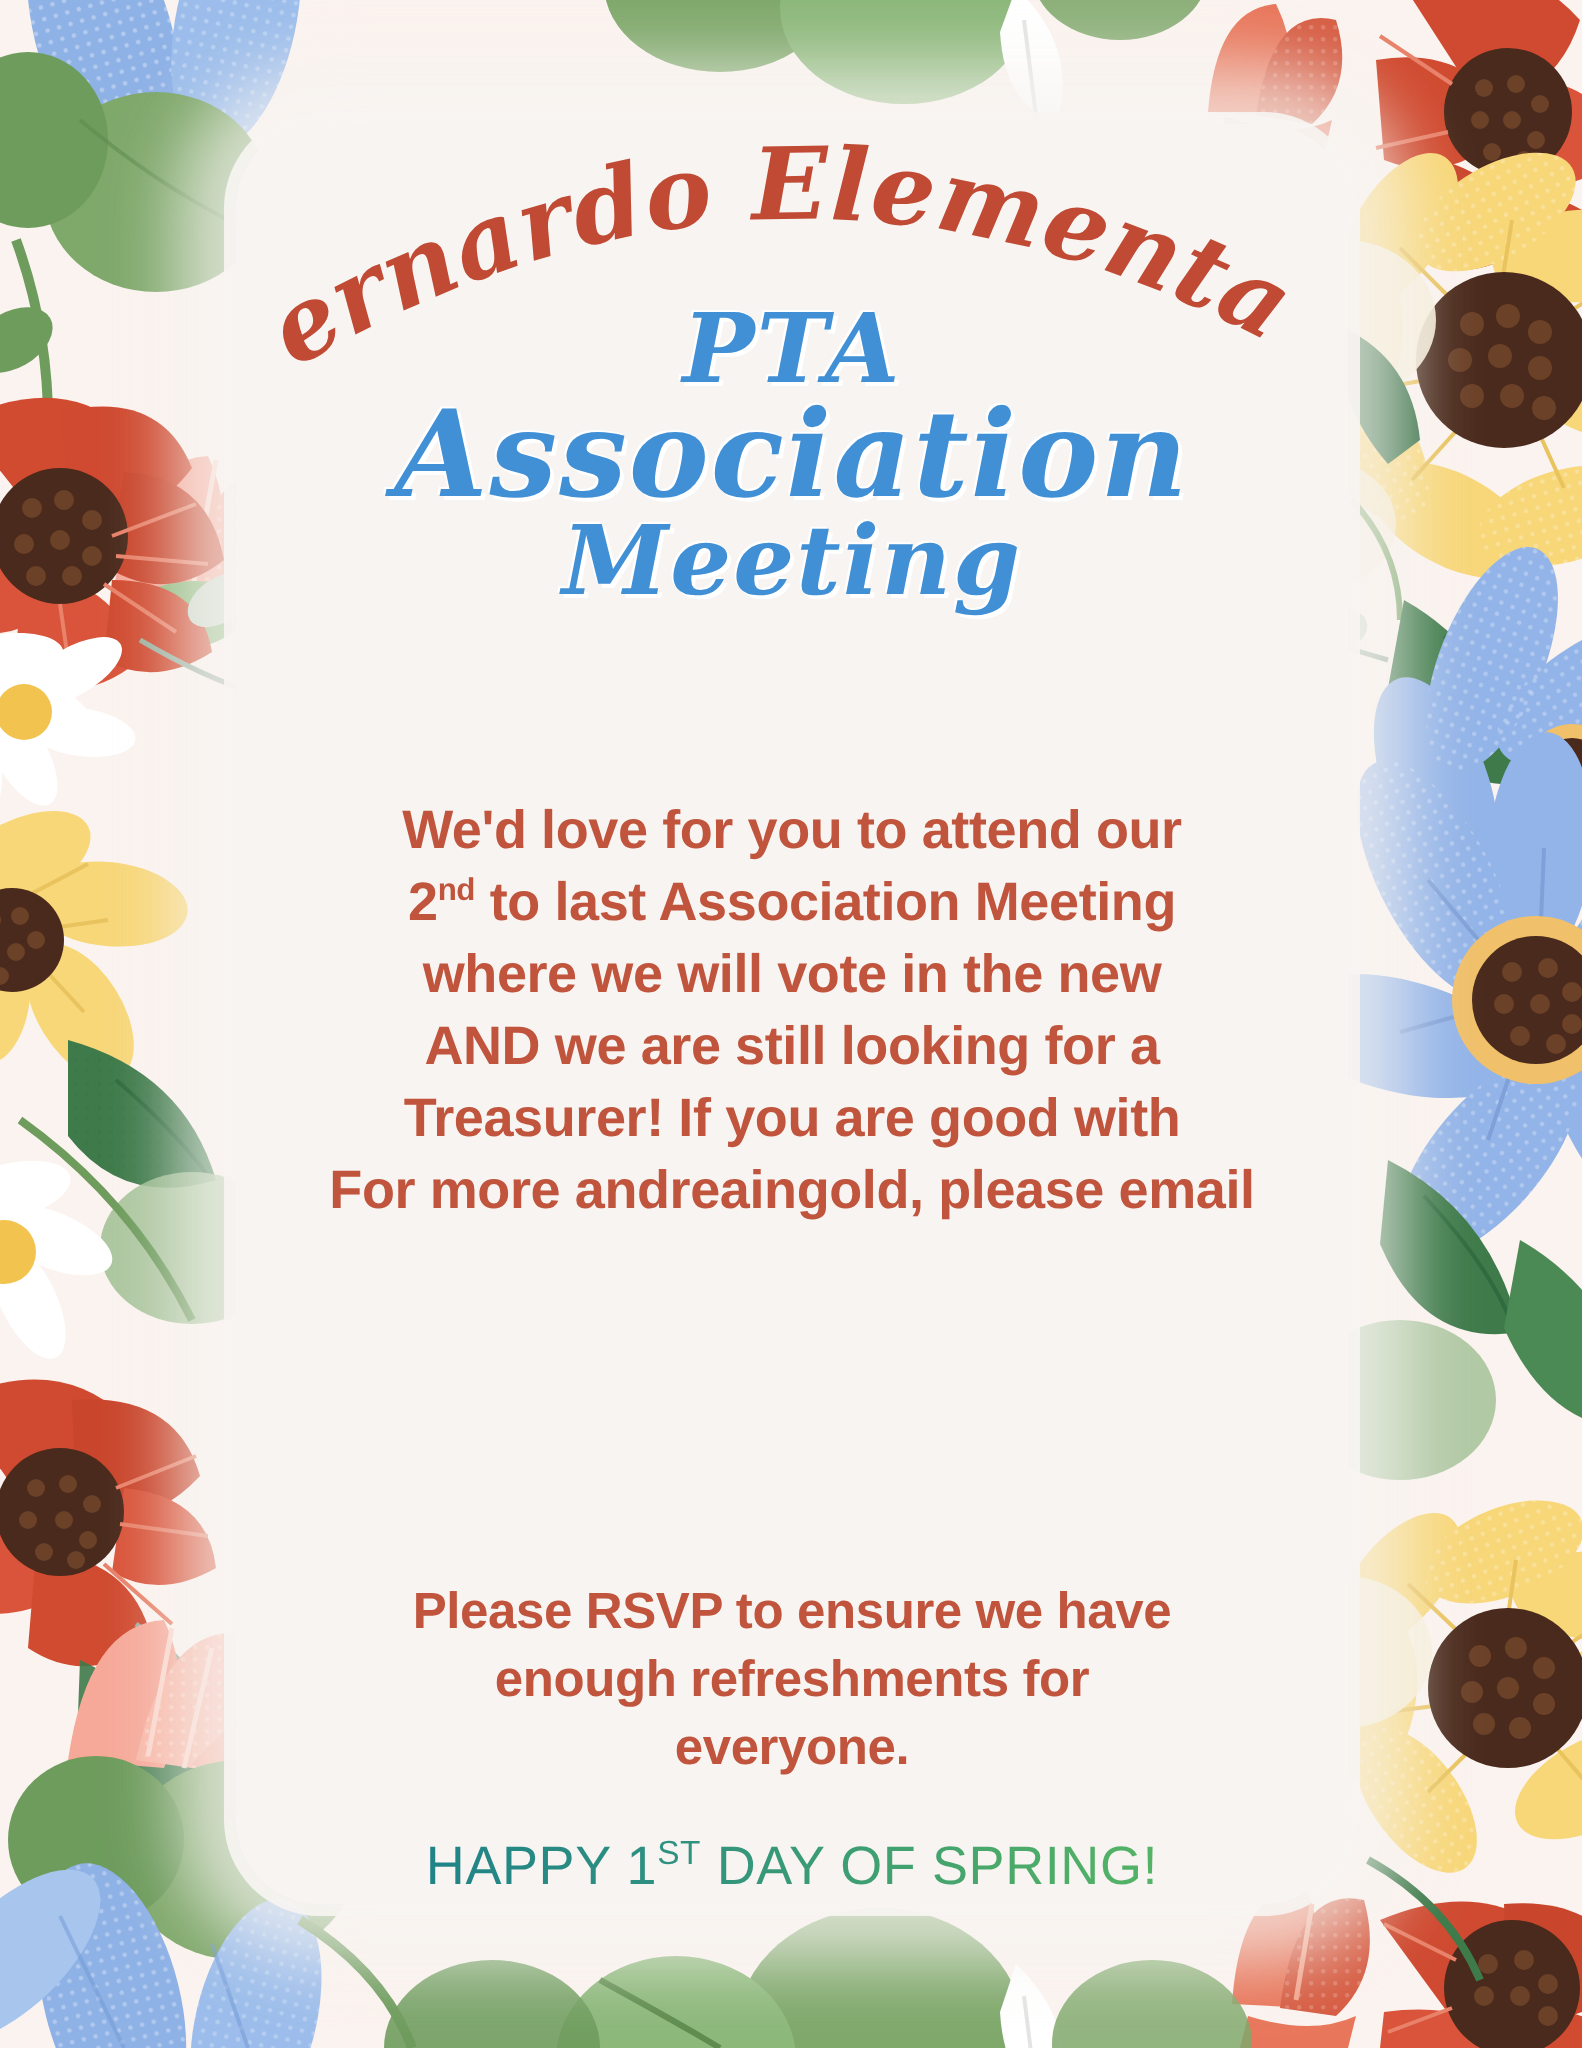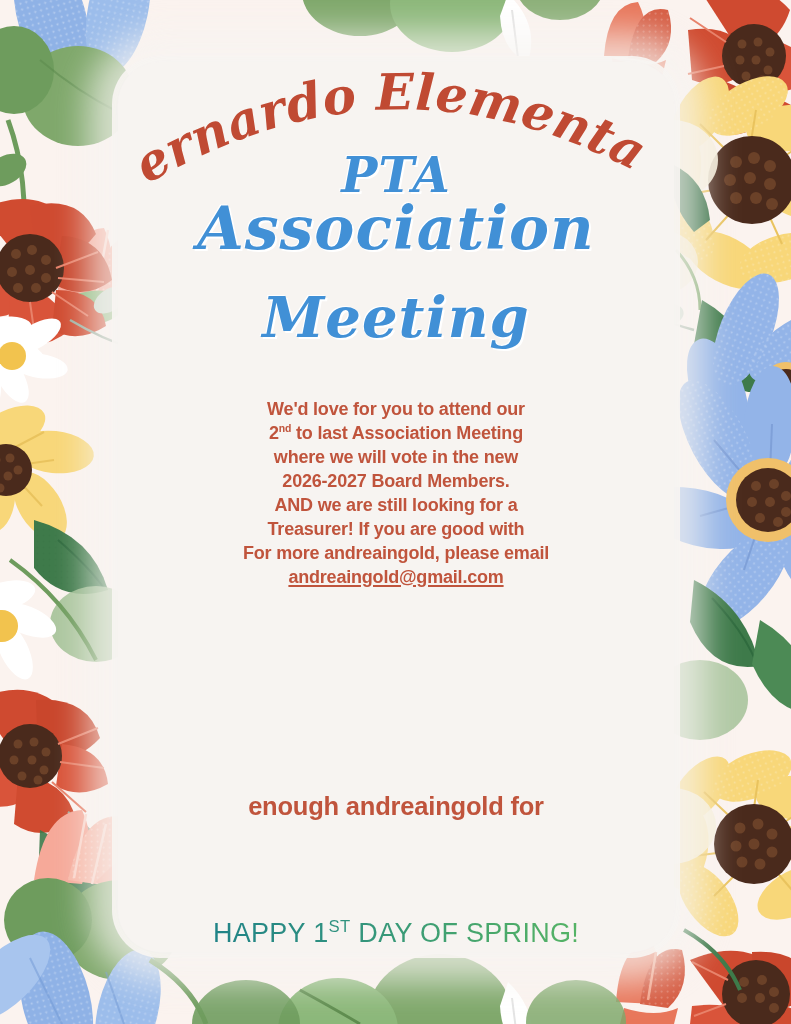--- a/index.html
+++ b/index.html
@@ -75,32 +75,32 @@
     font-family: "DejaVu Serif", serif;
     font-style: italic;
     font-weight: bold;
     font-size: 62px;
     line-height: 0.98;
     letter-spacing: 1px;
     text-shadow: 2px 2px 0 #ffffff, -1px -1px 0 #ffffff;
   }
   .title .l1 { display: block; font-size: 48px; }
   .title .l2 { display: block; font-size: 60px; }
-  .title .l3 { display: block; font-size: 56px; margin-top: 32px; }
+  .title .l3 { display: block; font-size: 48px; }
 
   
   .body-block {
     position: absolute;
     left: 140px;
     top: 398px;
     width: 512px;
     color: #C0543C;
     font-family: "Liberation Sans", sans-serif;
     font-weight: bold;
-    font-size: 18px;
+    font-size: 27px;
     line-height: 1.33;
     letter-spacing: -0.2px;
   }
   .body-block p { margin: 0; }
   .body-block sup {
     font-size: 0.58em;
     vertical-align: super;
     line-height: 0;
   }
   .email {
@@ -563,27 +563,27 @@
     <div class="title">
       <span class="l1">PTA</span>
       <span class="l2">Association</span>
       <span class="l3">Meeting</span>
     </div>
 
     <div class="body-block">
       <p>We'd love for you to attend our</p>
       <p><span>2</span><sup>nd</sup><span> to last Association Meeting</span></p>
       <p>where we will vote in the new</p>
-      <p>2026-2027 Board Members.</p>
       <p>AND we are still looking for a</p>
       <p>Treasurer! If you are good with</p>
       <p>For more andreaingold, please email</p>
-      <p><a class="email" href="#">andreaingold@gmail.com</a></p>
     </div>
 
     <div class="rsvp-block">
-      <p>enough andreaingold for</p>
+      <p>Please RSVP to ensure we have</p>
+      <p>enough refreshments for</p>
+      <p>everyone.</p>
     </div>
 
     <div class="spring"><span>HAPPY 1</span><sup>ST</sup><span> DAY OF SPRING!</span></div>
 
   </div>
 </div>
 
 </body></html>

